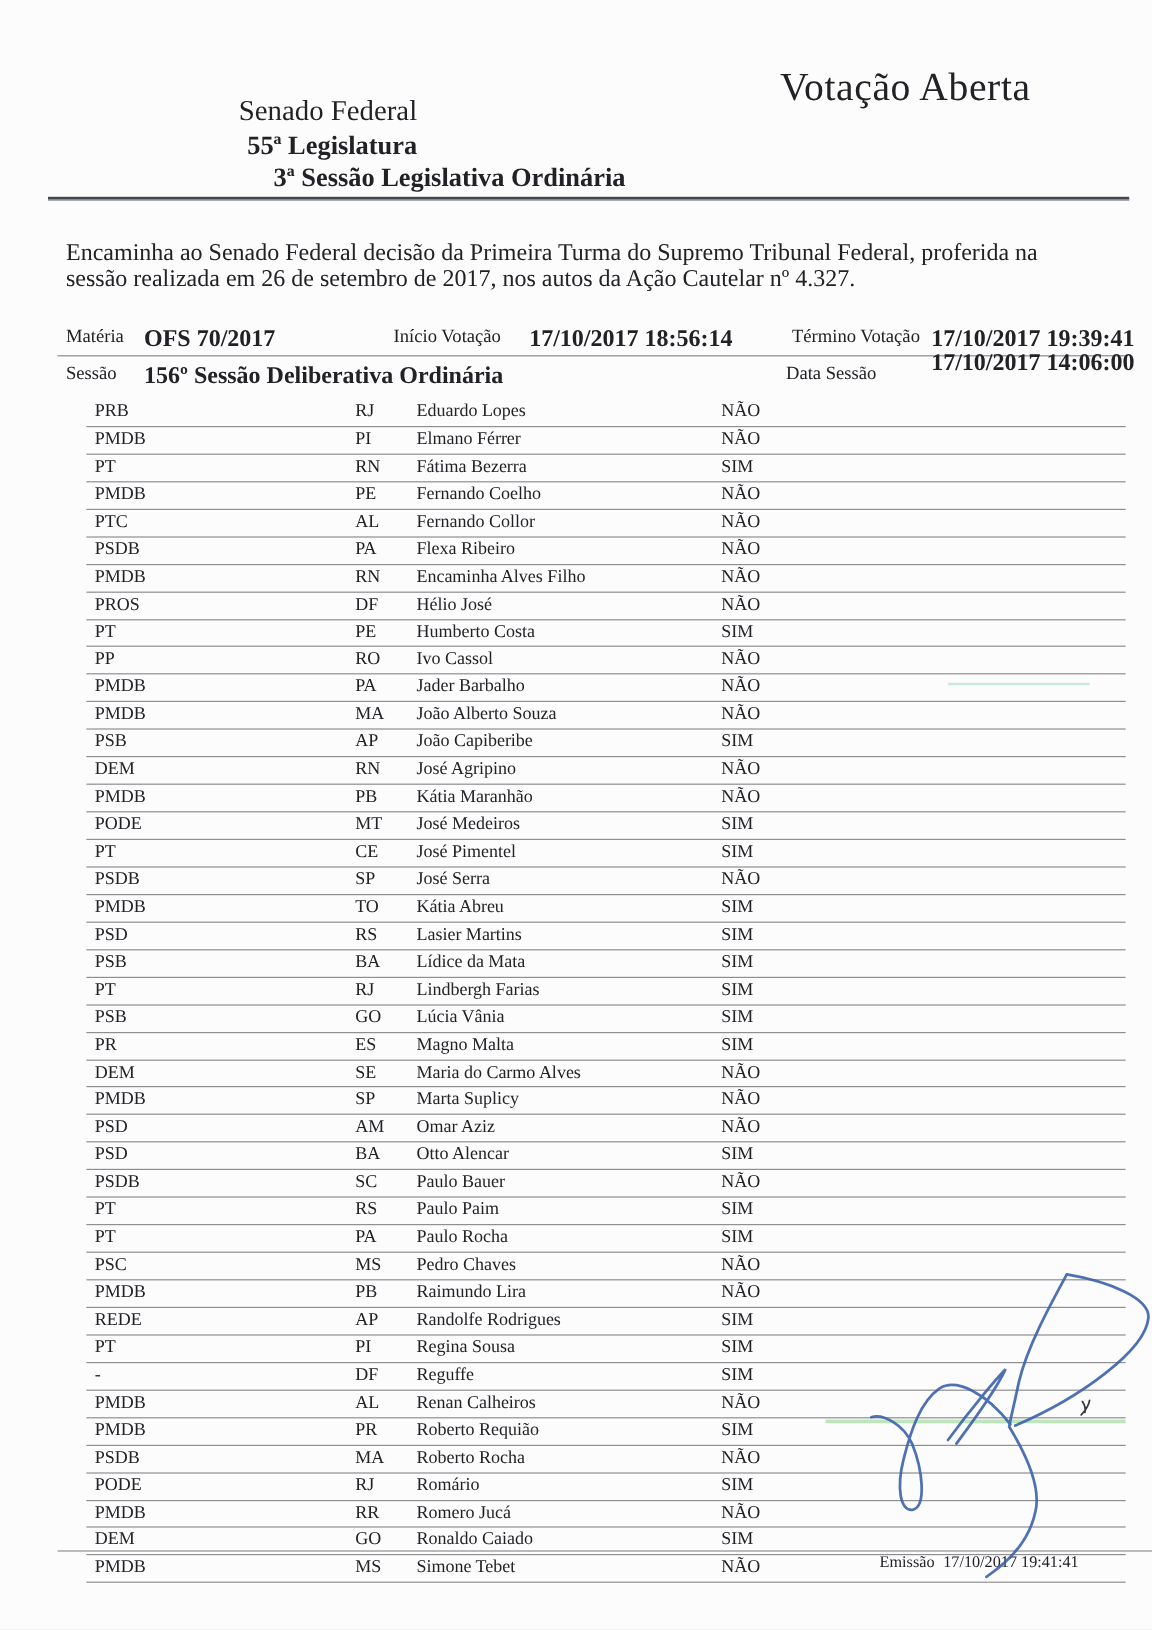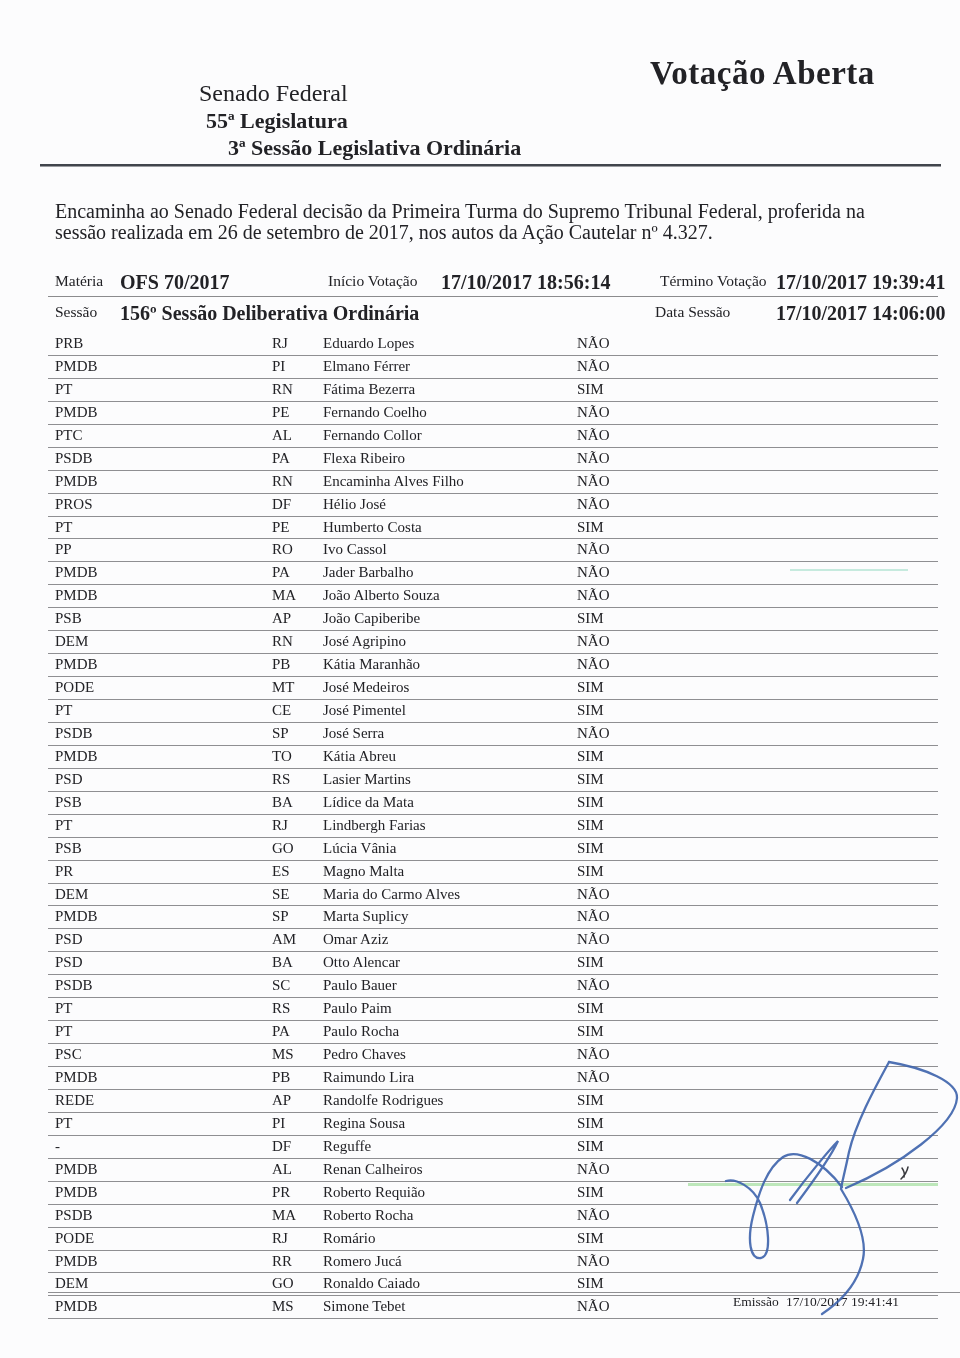--- a/index.html
+++ b/index.html
@@ -3,34 +3,34 @@
 <meta charset="utf-8">
 <style>
   html,body{margin:0;padding:0;background:#e8e8ea;}
   .page{
     position:relative;width:960px;height:1358px;margin:0 auto;
     background:#fcfcfd;color:#222226;overflow:hidden;
     font-family:"Liberation Serif","DejaVu Serif",serif;
   }
   .abs{position:absolute;white-space:nowrap;}
   
-  .report-type{left:650px;top:55px;font-size:33px;font-weight:700;letter-spacing:.5px;}
+  .report-type{left:650px;top:55px;font-size:33px;font-weight:400;letter-spacing:.5px;}
   .org{left:199px;top:80px;font-size:24px;font-weight:400;}
   .legislature{left:206px;top:108px;font-size:22px;font-weight:700;}
   .leg-session{left:228px;top:135px;font-size:22px;font-weight:700;}
   .header-rule{left:40px;top:164px;width:901px;height:2px;background:#41454c;border-bottom:1px solid #9a9ca0;}
   .doc-title{left:0;top:173px;width:960px;text-align:center;font-size:17.5px;font-weight:700;}
   .summary{left:55px;top:201px;width:840px;font-size:20px;line-height:21px;white-space:normal;}
   
   .m-label{font-size:15.5px;}
   .m-value{font-size:20px;font-weight:700;}
   .meta-divider{left:48px;top:296px;width:890px;height:1px;background:#8b8b8d;}
   
   .votes-table{position:absolute;left:0;top:333px;width:960px;}
-  .vote-row{height:21.95px;margin:0 22px 0 48px;border-bottom:1px solid #8f8f92;position:relative;font-size:15px;line-height:20px;}
+  .vote-row{height:21.95px;margin:0 22px 0 72px;border-bottom:1px solid #8f8f92;position:relative;font-size:15px;line-height:20px;}
   .vote-row .cell{position:absolute;top:0;white-space:nowrap;}
   .cell.party{left:7px;}
   .cell.uf{left:224px;}
   .cell.name{left:275px;}
   .cell.vote{left:529px;}
   .empty-row{margin:0 22px 0 48px;height:15px;border-bottom:1px solid #8f8f92;}
   
   .emissao-label{left:733px;top:1294px;font-size:13.5px;}
   .emissao-value{left:786px;top:1294px;font-size:13.5px;}
   
@@ -55,21 +55,21 @@
   <div class="abs m-label" style="left:328px;top:272px;">Início Votação</div>
   <div class="abs m-value" style="left:441px;top:271px;">17/10/2017 18:56:14</div>
   <div class="abs m-label" style="left:660px;top:272px;">Término Votação</div>
   <div class="abs m-value" style="left:776px;top:271px;">17/10/2017 19:39:41</div>
 
   <div class="abs meta-divider"></div>
 
   <div class="abs m-label" style="left:55px;top:303px;">Sessão</div>
   <div class="abs m-value" style="left:120px;top:302px;">156º Sessão Deliberativa Ordinária</div>
   <div class="abs m-label" style="left:655px;top:303px;">Data Sessão</div>
-  <div class="abs m-value" style="left:776px;top:302px;text-align:center;">17/10/2017 14:06:00</div>
+  <div class="abs m-value" style="left:776px;top:291px;text-align:center;">17/10/2017 14:06:00</div>
 
   <div class="votes-table">
 
   <div class="vote-row">
         <span class="cell party">PRB</span>
         <span class="cell uf">RJ</span>
         <span class="cell name">Eduardo Lopes</span>
         <span class="cell vote">NÃO</span>
       </div>
       <div class="vote-row">

